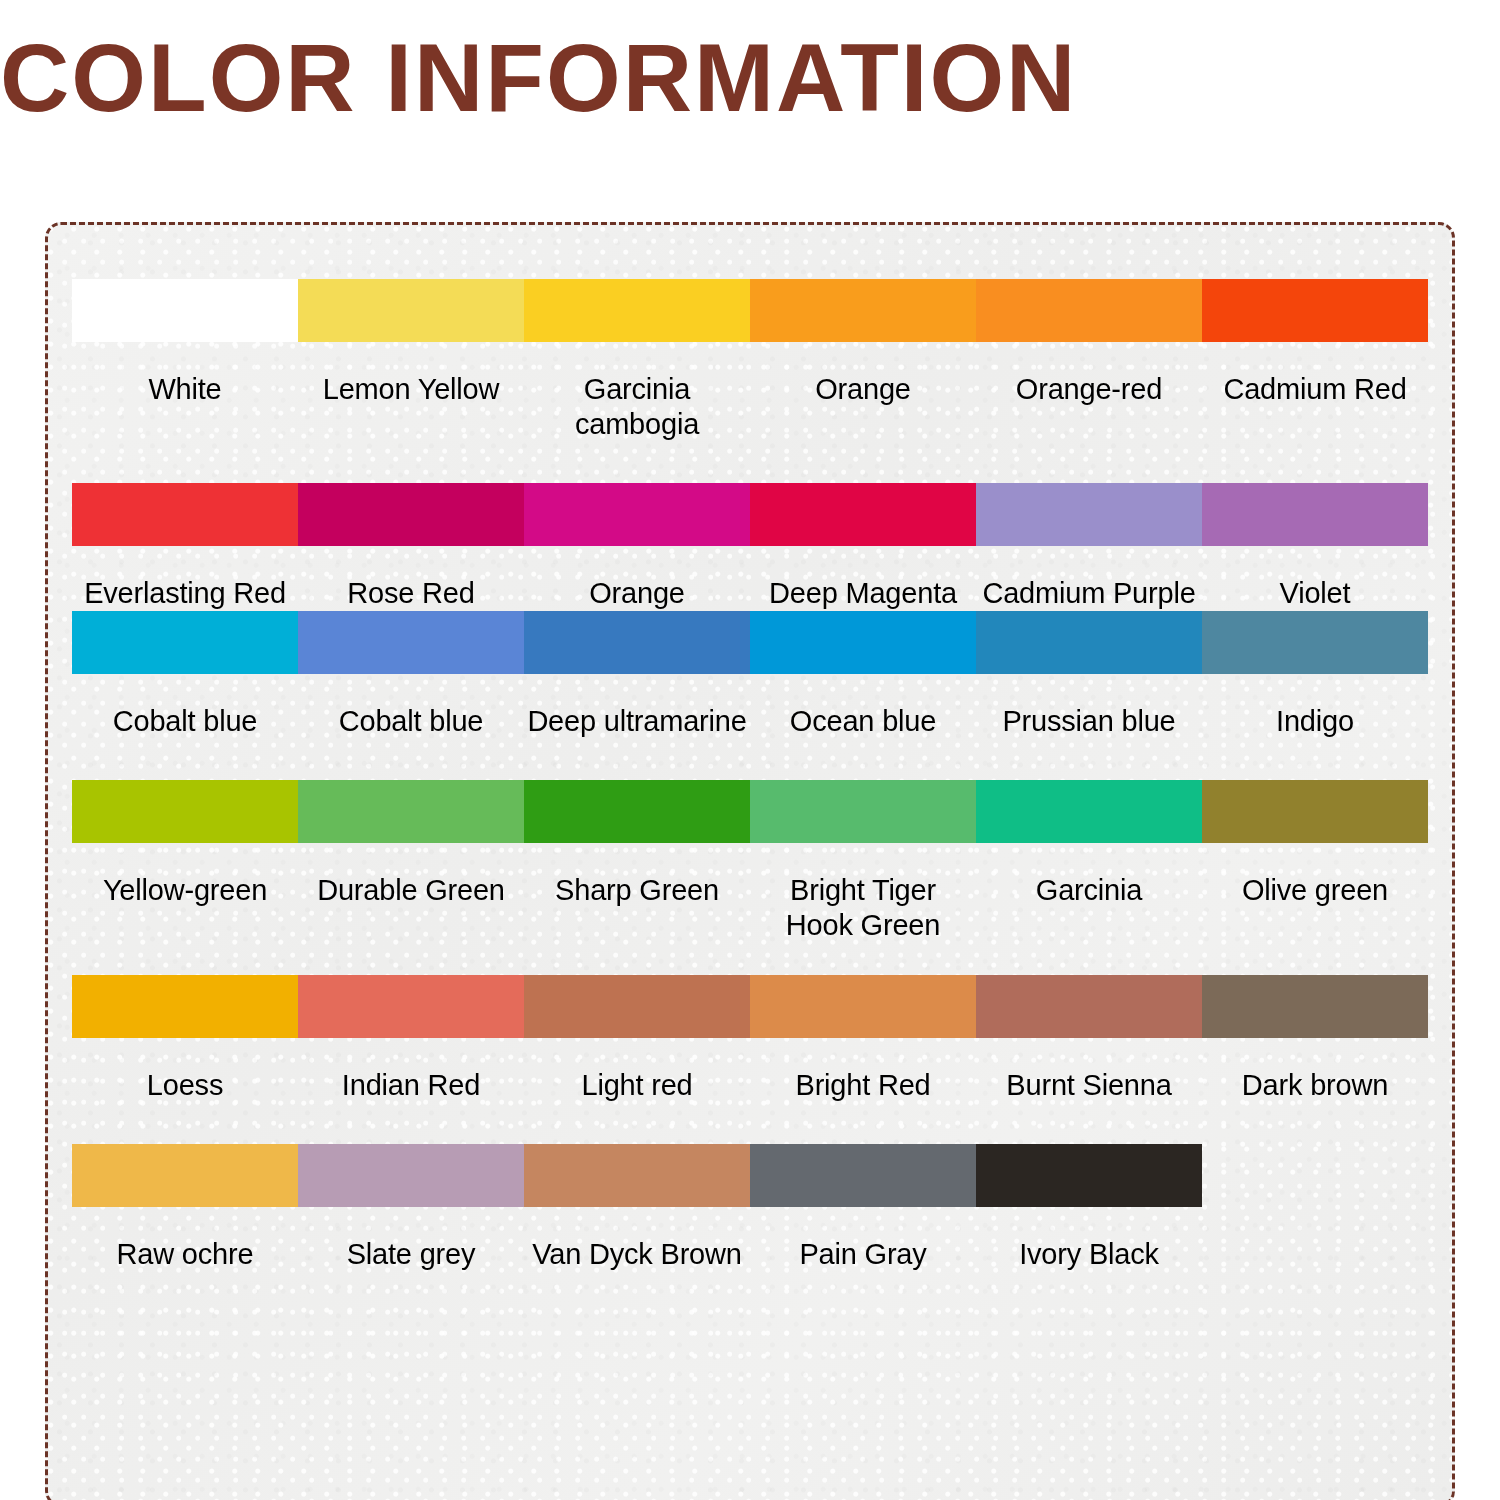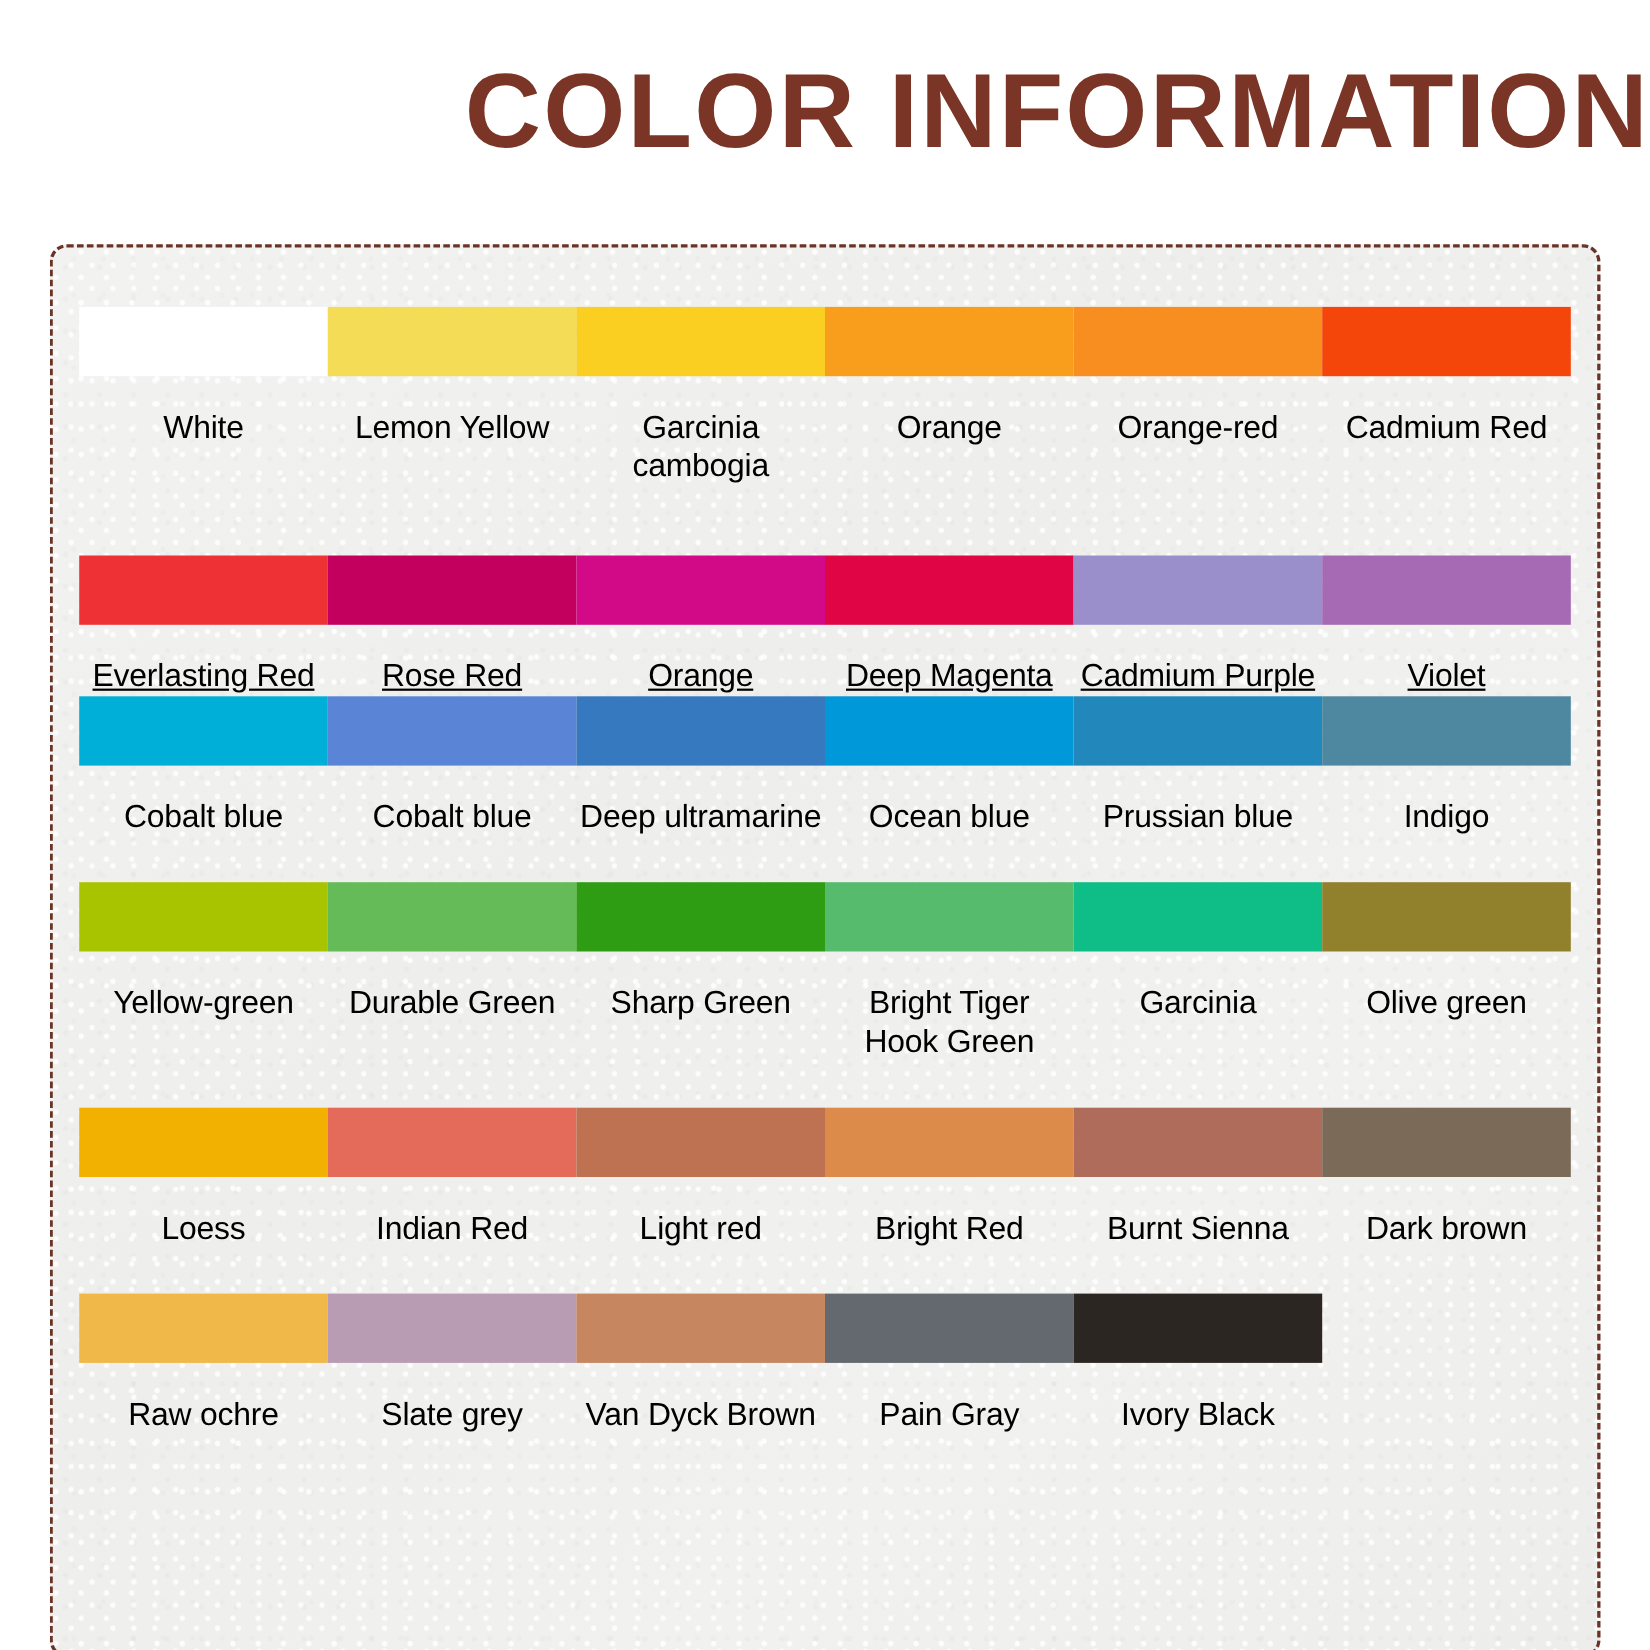--- a/index.html
+++ b/index.html
@@ -13,28 +13,28 @@
     font-family: "Liberation Sans", sans-serif;
     overflow: hidden;
   }
   .page {
     position: relative;
     width: 1500px;
     height: 1500px;
     box-sizing: border-box;
   }
   .chart-title {
-    text-align: right;
+    text-align: left;
     font-family: "Liberation Sans", sans-serif;
     font-size: 96px;
     font-weight: bold;
     letter-spacing: 2px;
     color: #7B3526;
     margin: 0;
-    padding-top: 52px;
+    padding-top: 28px;
     line-height: 1.05;
     user-select: none;
   }
   .swatch-card {
     position: absolute;
     left: 45px;
     top: 222px;
     width: 1410px;
     height: 1285px;
     box-sizing: border-box;
@@ -73,24 +73,24 @@
     white-space: pre-line;
     letter-spacing: -0.2px;
   }
   
   .row-block {
     display: grid;
     grid-template-columns: repeat(6, 1fr);
     width: 100%;
   }
   .row-block.r0 { margin-top: 26px; }
-  .row-block.r1 { margin-top: 62px; text-decoration: underline; }
+  .row-block.r1 { margin-top: 40px; }
   .row-block.r2 { }
   .row-block.r3 { margin-top: 40px; }
-  .row-block.r4 { margin-top: 42px; }
+  .row-block.r4 { margin-top: 32px; }
   .row-block.r5 { margin-top: 40px; }
 </style>
 </head>
 <body>
 
 <div class="page">
 
   <h1 class="chart-title" style="color: rgb(123, 53, 38);">COLOR INFORMATION</h1>
 
   <div class="swatch-card" style="border-color: rgb(107, 51, 38);">

